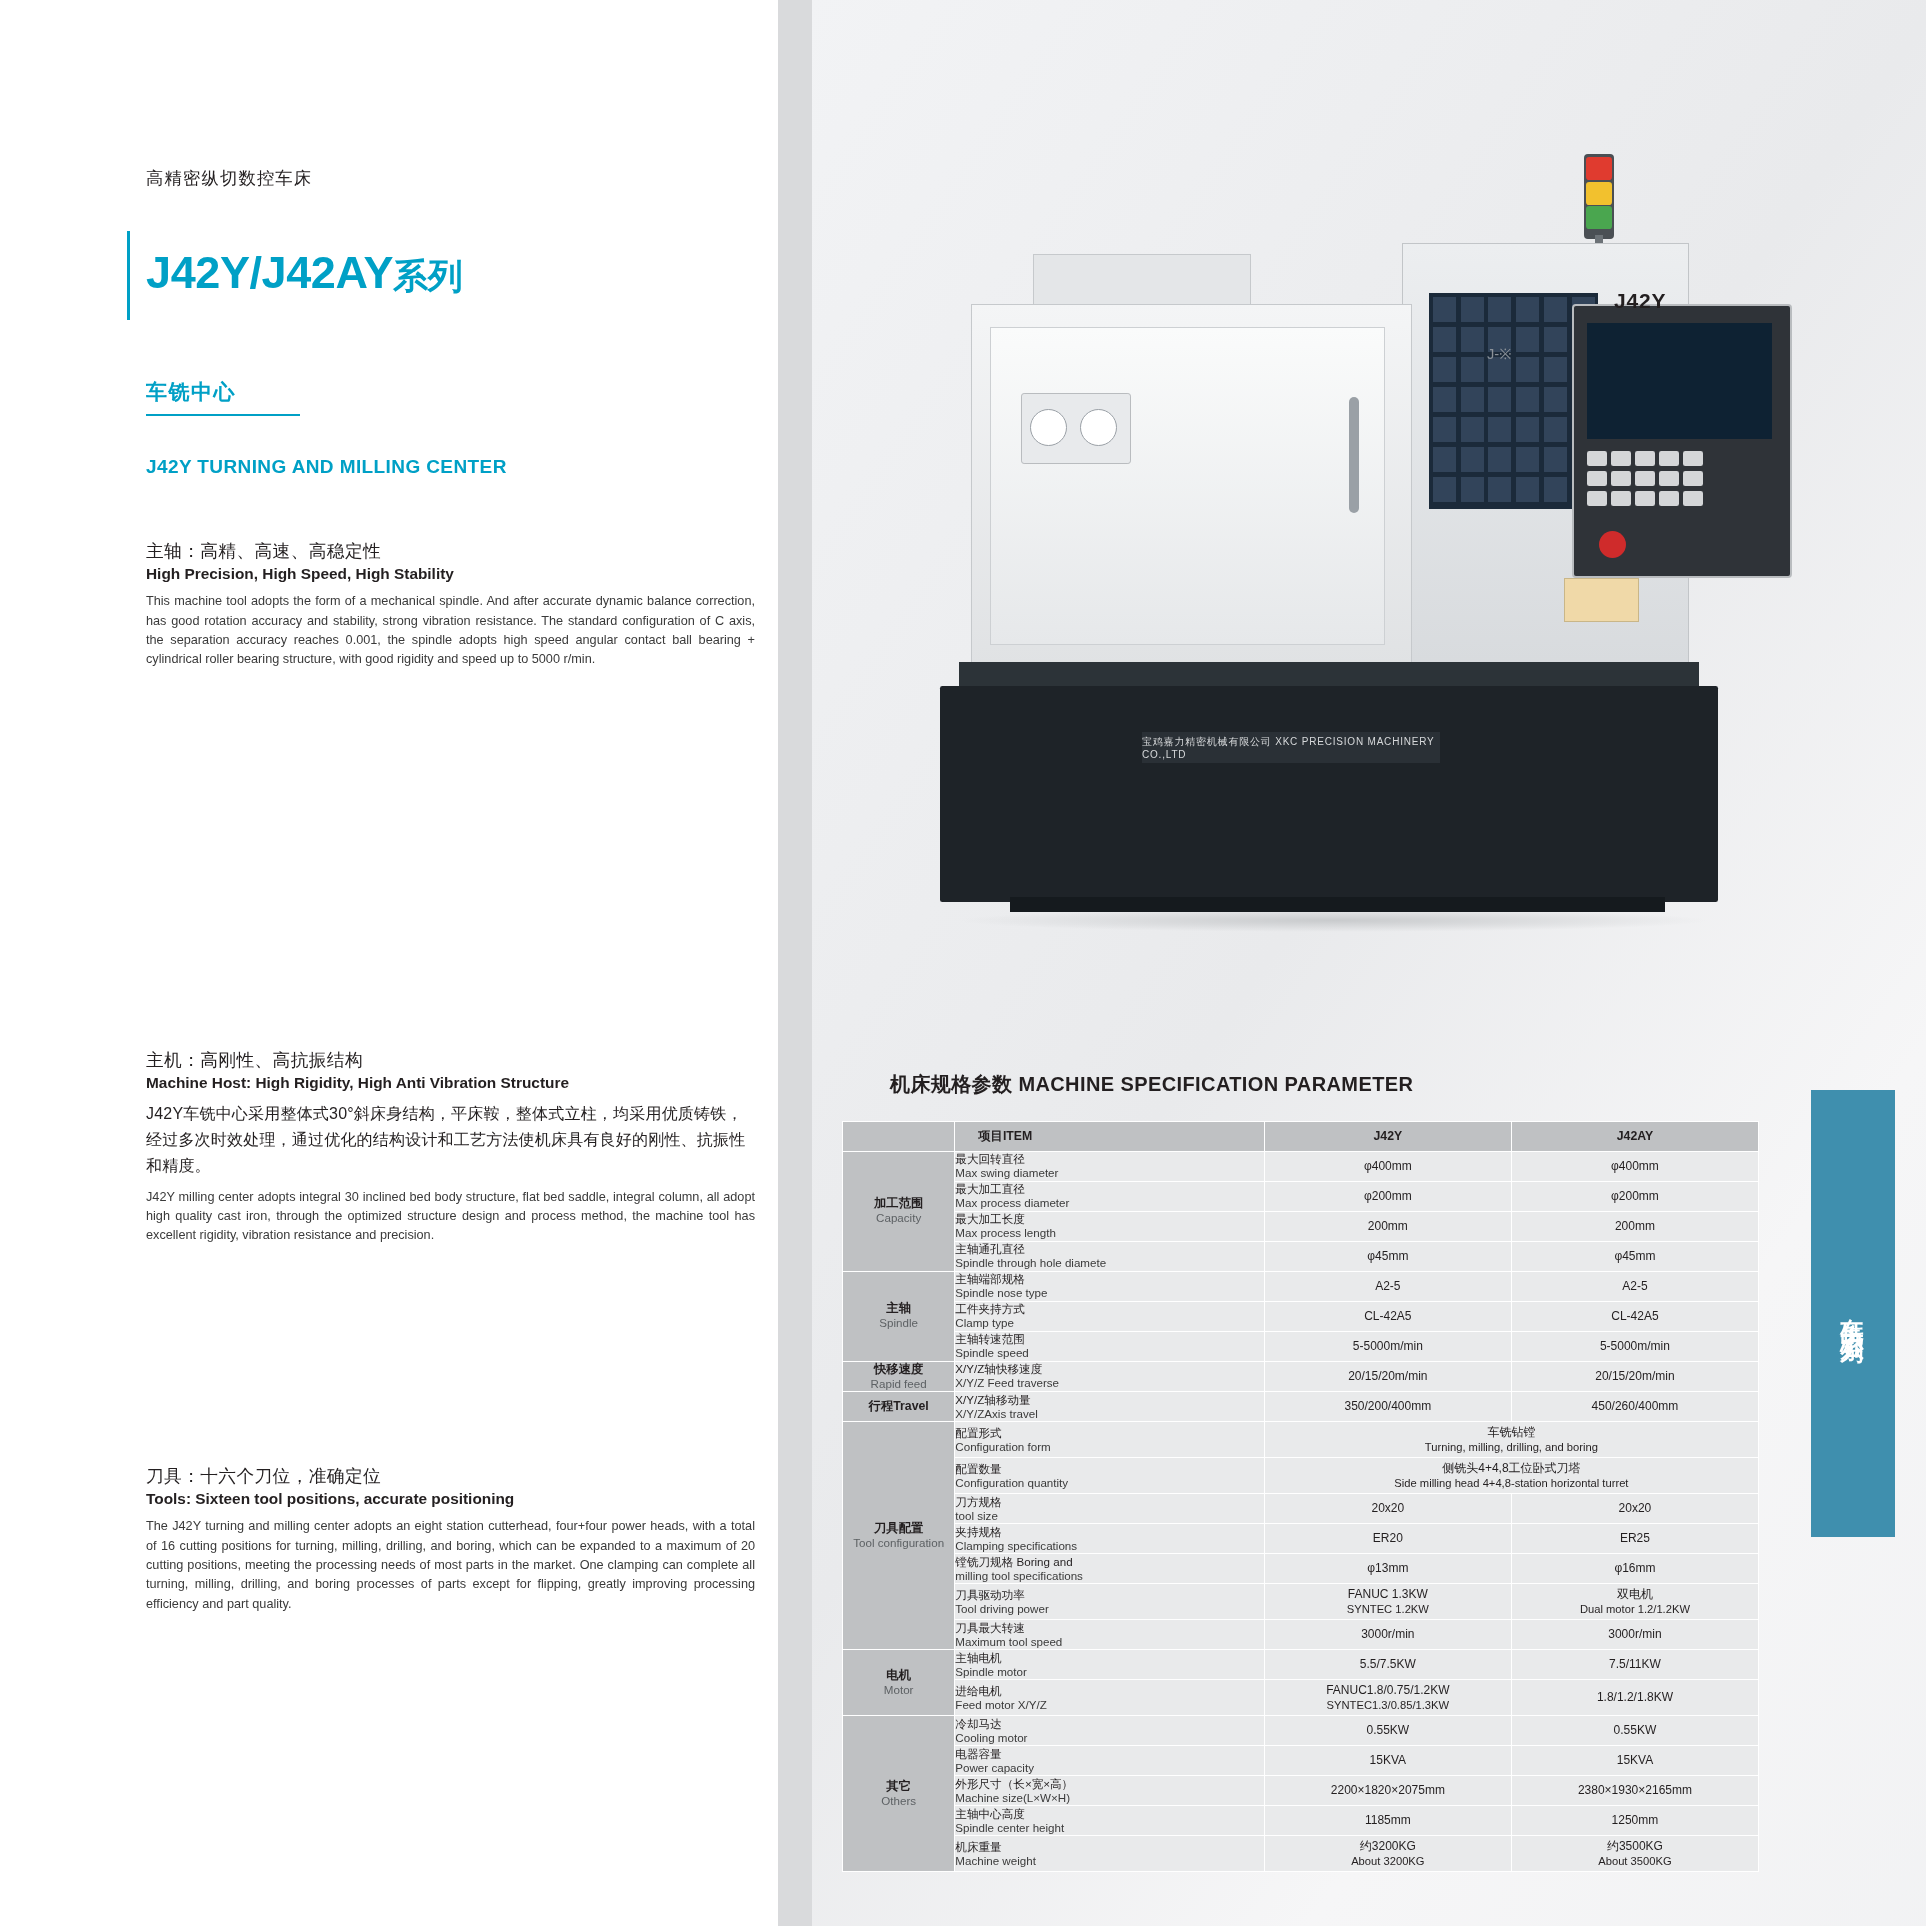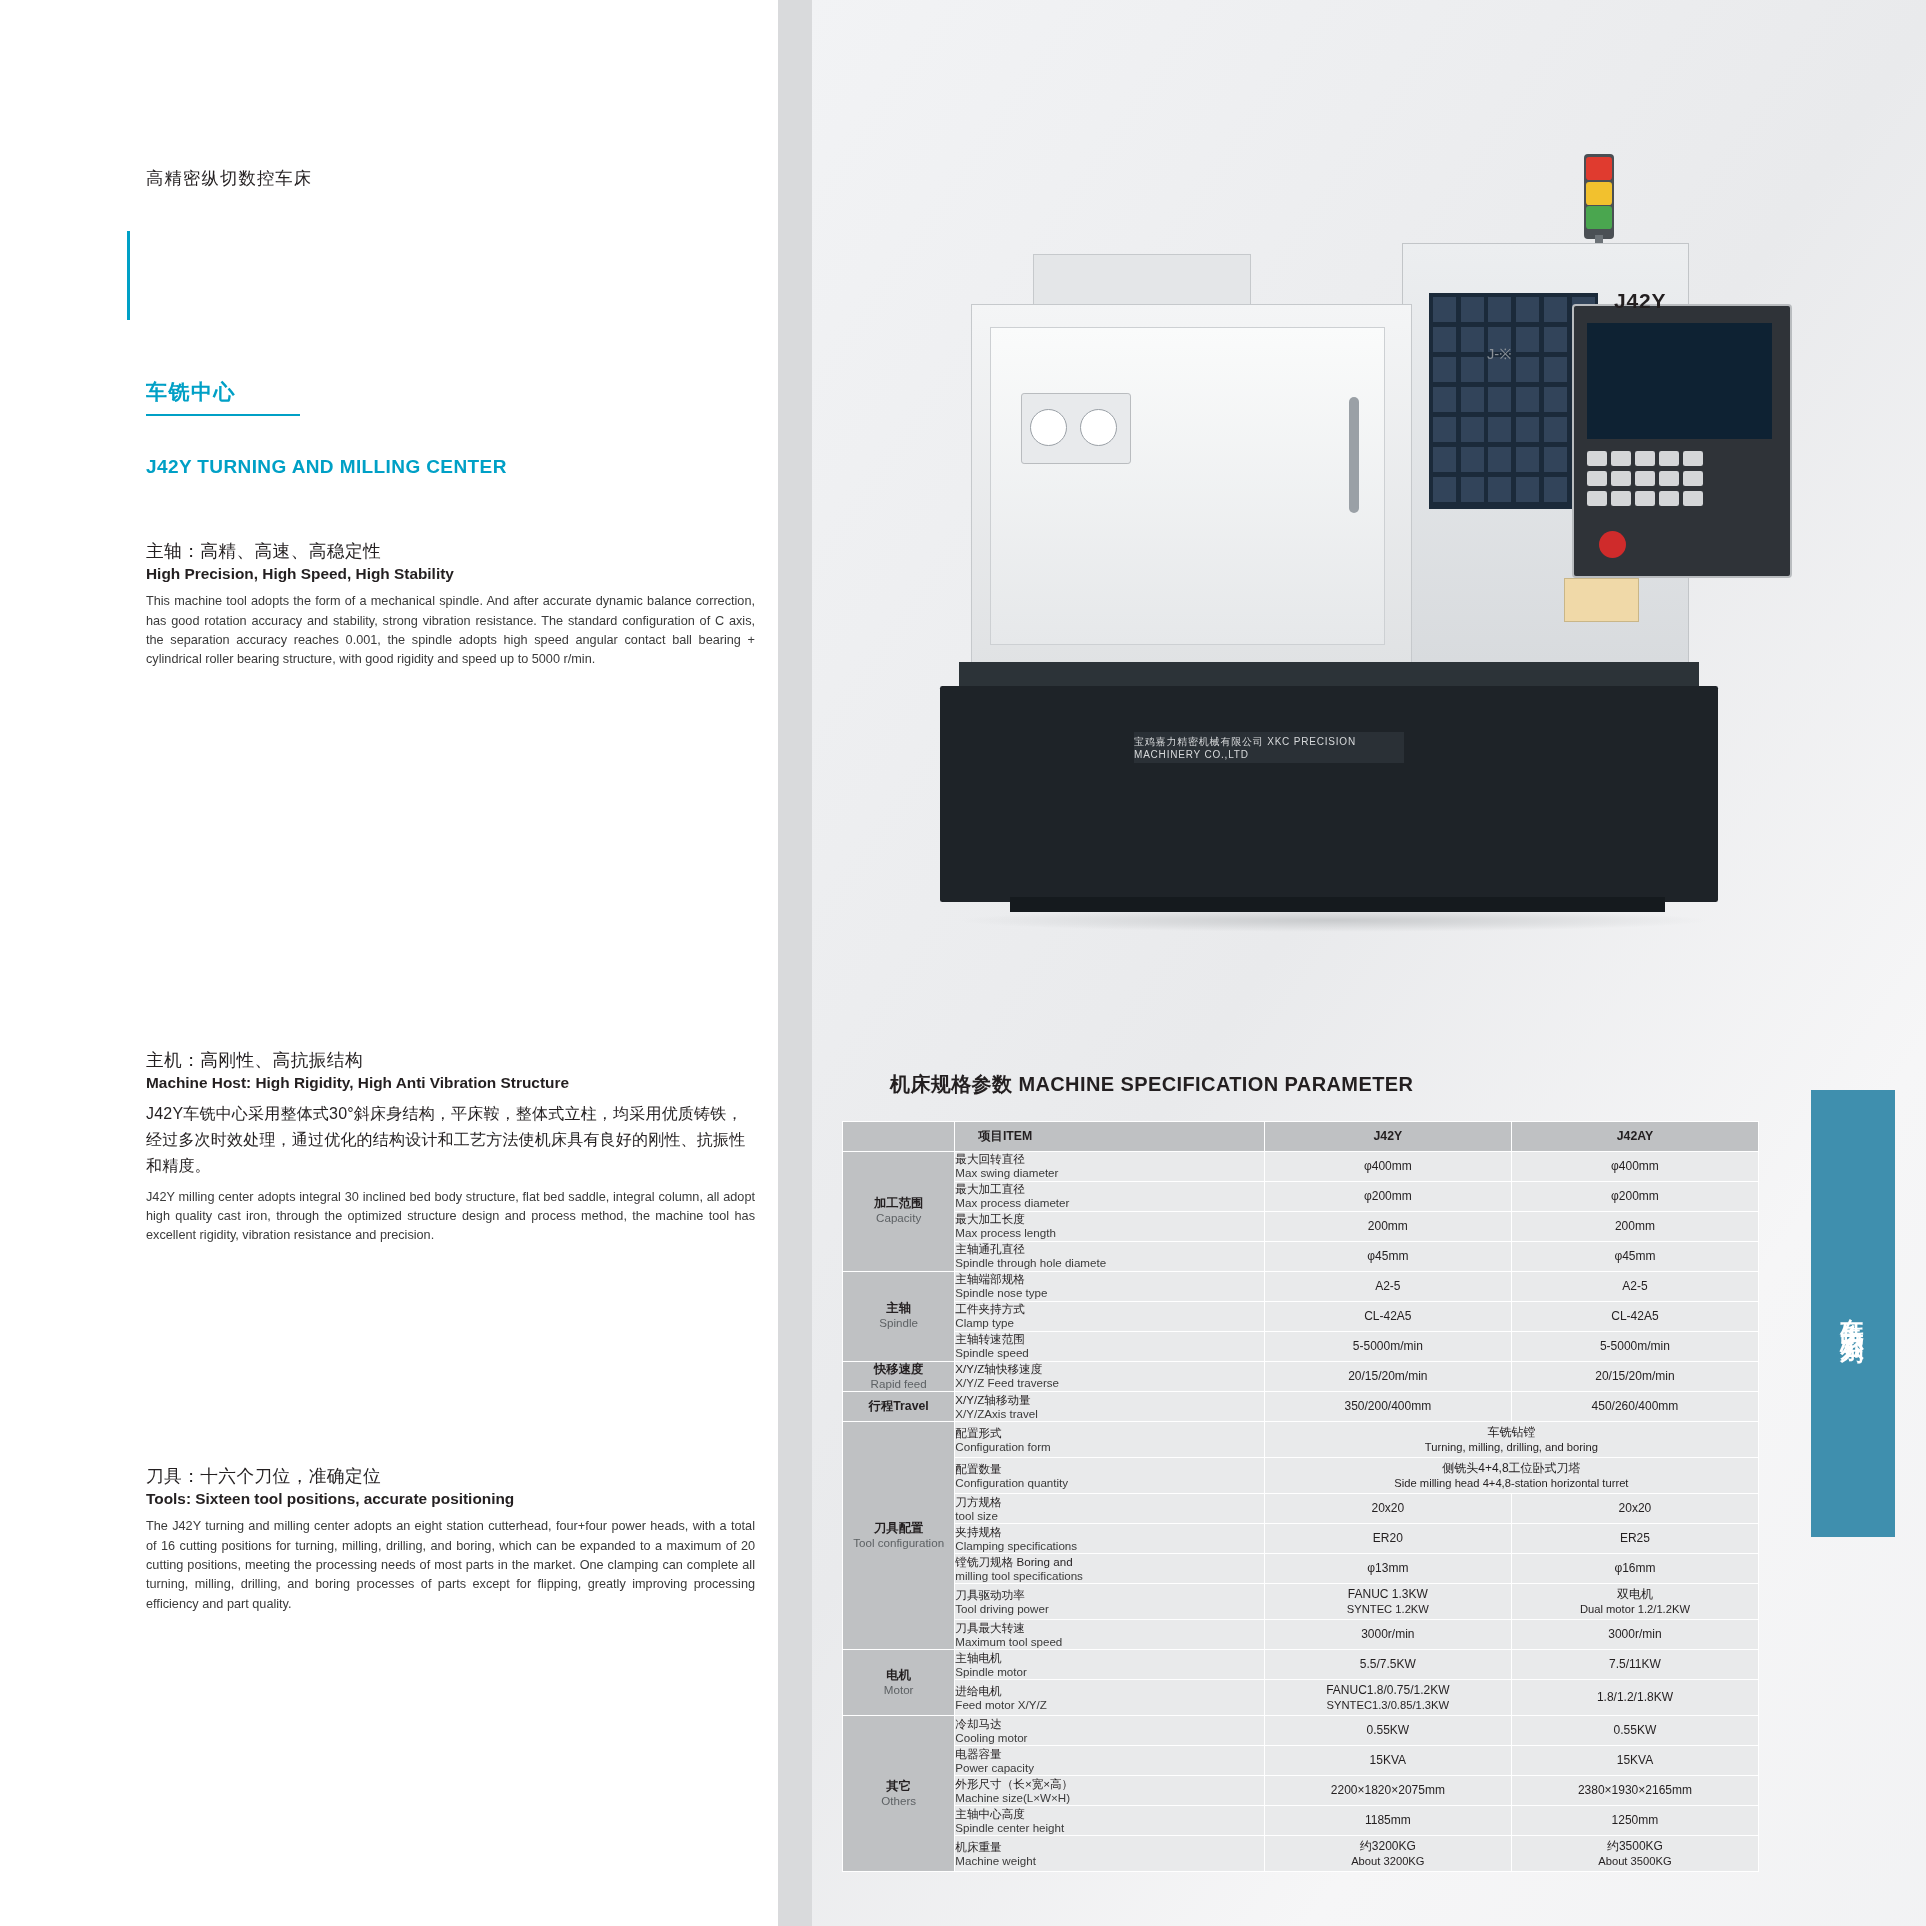--- a/index.html
+++ b/index.html
@@ -71,21 +71,21 @@
   .m-gauge i{position:absolute;top:15.4px;width:35px;height:35px;border-radius:50%;background:#fff;border:1.9px solid #9aa0a6;}
   .m-lamp{position:absolute;left:690px;top:27px;width:30px;height:85px;background:#4a4f54;border-radius:3.9px;}
   .m-lamp .r{position:absolute;left:2.3px;top:3.1px;width:25.4px;height:23px;background:#e03b2f;border-radius:3.1px;}
   .m-lamp .y{position:absolute;left:2.3px;top:28px;width:25.4px;height:23px;background:#f2c12e;border-radius:3.1px;}
   .m-lamp .g{position:absolute;left:2.3px;top:52px;width:25.4px;height:23px;background:#4aa64f;border-radius:3.1px;}
   .m-lamp .pole{position:absolute;left:10.8px;top:81px;width:8.5px;height:42px;background:#6c7277;}
   .m-label{position:absolute;left:720px;top:162px;font-size:21px;font-weight:bold;color:#231f20;letter-spacing:0.8px;}
   .m-door{position:absolute;left:96px;top:200px;width:393px;height:316px;border:1.5px solid #cdd0d3;background:linear-gradient(180deg,#fafbfb 0%,#e6e8ea 100%);}
   .m-handle{position:absolute;left:455px;top:270px;width:10px;height:116px;background:#9aa0a6;border-radius:5.4px;}
   .m-plate{position:absolute;left:670px;top:451px;width:73px;height:42px;background:#f0d9a8;border:1.2px solid #c9b688;}
-  .m-brand{position:absolute;left:240px;top:605px;width:270px;height:31px;background:#2a3036;color:#d7d9db;font-size:10px;display:flex;align-items:center;justify-content:center;letter-spacing:0.8px;}
+  .m-brand{position:absolute;left:248px;top:605px;width:298px;height:31px;background:#2a3036;color:#d7d9db;font-size:10px;display:flex;align-items:center;justify-content:center;letter-spacing:0.8px;}
   .m-foot{position:absolute;left:116px;top:770px;width:655px;height:15.4px;background:#151a1e;}
   .m-shadow{position:absolute;left:62px;top:782px;width:755px;height:23px;background:radial-gradient(ellipse at center,#c9cbcd 0%,rgba(201,203,205,0) 70%);}
   .m-small{position:absolute;left:139px;top:127px;width:216px;height:58px;background:#e4e6e8;border:1.2px solid #c6c9cc;}
   .m-jy{position:absolute;left:593px;top:216px;font-size:14.6px;color:#8b9299;}
 
   
   .side-tab{
     position:absolute;left:1811px;top:1090px;width:84px;height:447px;
     background:#3f8fae;color:#ffffff;
     display:flex;align-items:center;justify-content:center;
@@ -133,20 +133,23 @@
 </head>
 <body>
 
 <div class="page">
   <div class="right-panel"></div>
   <div class="left-white"></div>
   <div class="grey-strip"></div>
 
   <div class="lead-cn">高精密纵切数控车床</div>
   <div class="rule-top"></div>
+  <div class="title-main">
+    <span>J42Y/J42AY</span><span class="cn">系列</span>
+  </div>
   <div class="title-sub-cn">车铣中心</div>
   <div class="title-rule2"></div>
   <div class="title-en">J42Y TURNING AND MILLING CENTER</div>
 
   <div class="sec" style="top:539px;">
     <h3 class="cn">主轴：高精、高速、高稳定性</h3>
     <h4 class="en">High Precision, High Speed, High Stability</h4>
     <p class="en">This machine tool adopts the form of a mechanical spindle. And after accurate dynamic balance correction, has good rotation accuracy and stability, strong vibration resistance. The standard configuration of C axis, the separation accuracy reaches 0.001, the spindle adopts high speed angular contact ball bearing + cylindrical roller bearing structure, with good rigidity and speed up to 5000 r/min.</p>
   </div>
 

